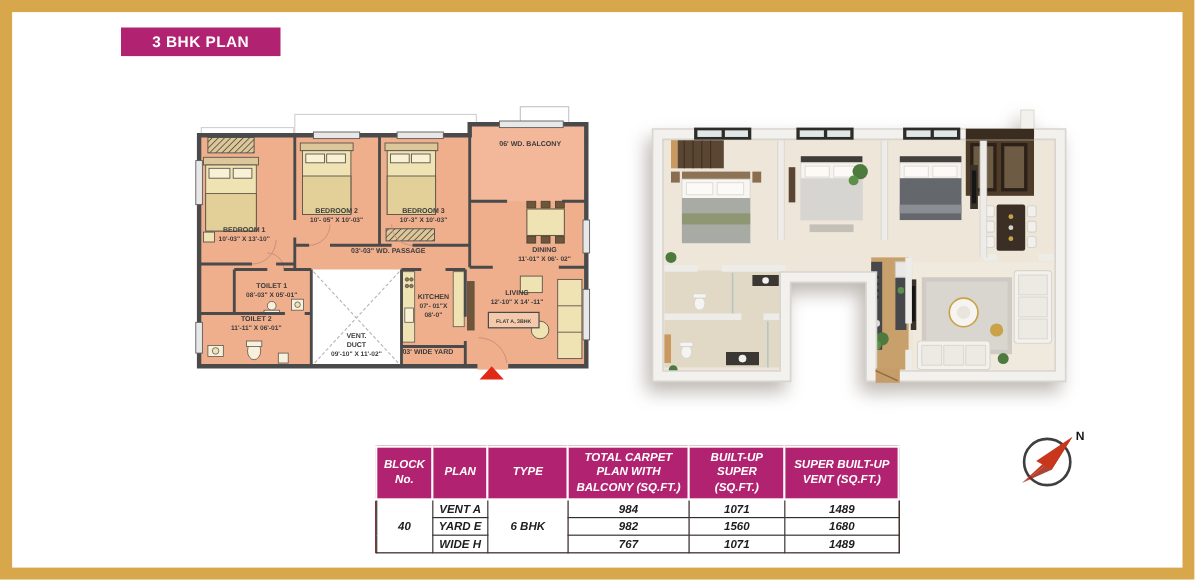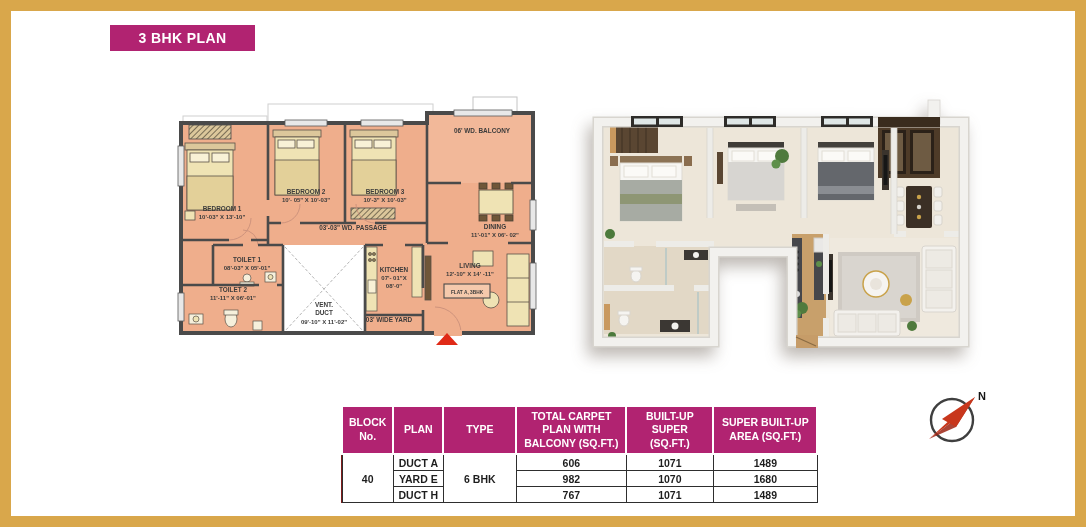--- a/index.html
+++ b/index.html
@@ -6,21 +6,21 @@
   .page{position:relative;width:1086px;height:527px;background:#D9A74B;font-family:"Liberation Sans",sans-serif;overflow:hidden;}
   .canvas{position:absolute;left:11px;top:11px;width:1064px;height:505px;background:#ffffff;}
   .title-badge{position:absolute;left:110px;top:25px;width:145px;height:26px;background:#B12371;color:#fff;
     font-weight:bold;font-size:14px;letter-spacing:.4px;display:flex;align-items:center;justify-content:center;}
   .plan2d{position:absolute;left:173px;top:88px;width:370px;height:262px;}
   .plan3d{position:absolute;left:576px;top:94px;width:414px;height:268px;filter:drop-shadow(-5px 9px 8px rgba(70,55,40,.35));}
   .plan2d text{font-family:"Liberation Sans",sans-serif;font-weight:bold;fill:#3b3b3b;text-anchor:middle;}
   .t-name{font-size:6.4px;}
   .t-dims{font-size:6px;}
   .t-tag{font-size:4.8px;}
-  .area-table{position:absolute;left:341px;top:405px;border-collapse:collapse;background:#7f1d1d;}
+  .area-table{position:absolute;left:341px;top:405px;border-collapse:collapse;background:#7f1d1d;font-style:italic;}
   .area-table th{background:#B12371;color:#fff;font-size:10.5px;font-weight:bold;height:42px;
     border:2px solid #ffffff;padding:2px 6px;text-align:center;vertical-align:middle;line-height:1.3;}
   .area-table td{border:1px solid #2e2e2e;font-size:10.5px;font-weight:bold;color:#1d1d1d;
     text-align:center;height:15px;padding:0 4px;background:#fff;}
   .compass{position:absolute;left:918px;top:383px;}
   .compass text{font-family:"Liberation Sans",sans-serif;font-weight:bold;font-size:11px;fill:#141414;}
 </style>
 </head>
 <body>
 
@@ -325,40 +325,40 @@
         <col style="width:87px">
         <col style="width:104px">
     </colgroup>
     <thead>
       <tr>
         <th>BLOCK No.</th>
         <th>PLAN</th>
         <th>TYPE</th>
         <th>TOTAL CARPET PLAN WITH  BALCONY (SQ.FT.)</th>
         <th>BUILT-UP SUPER (SQ.FT.)</th>
-        <th>SUPER BUILT-UP AREA (SQ.FT.)</th>
+        <th>SUPER BUILT-UP VENT (SQ.FT.)</th>
       </tr>
     </thead>
     <tbody>
       <tr>
         <td rowspan="3">40</td>
-        <td>DUCT A</td>
+        <td>VENT A</td>
         <td rowspan="3">6 BHK</td>
-        <td>606</td>
+        <td>984</td>
         <td>1071</td>
         <td>1489</td>
       </tr>
       <tr>
         <td>YARD E</td>
         <td>982</td>
-        <td>1070</td>
+        <td>1560</td>
         <td>1680</td>
       </tr>
       <tr>
-        <td>DUCT H</td>
+        <td>WIDE H</td>
         <td>767</td>
         <td>1071</td>
         <td>1489</td>
       </tr>
     </tbody>
   </table>
 
   <svg class="compass" width="76" height="72" viewBox="0 0 76 72">
     <circle cx="34" cy="37" r="21" fill="#ffffff" stroke="#3f3f3f" stroke-width="2.4"></circle>
     <polygon points="57,14 11,56 31,41" fill="#C8371C"></polygon>

